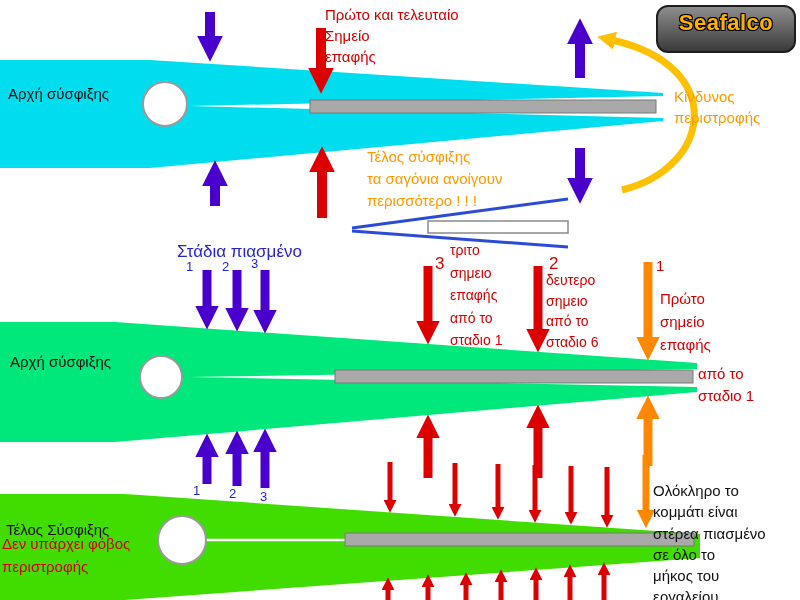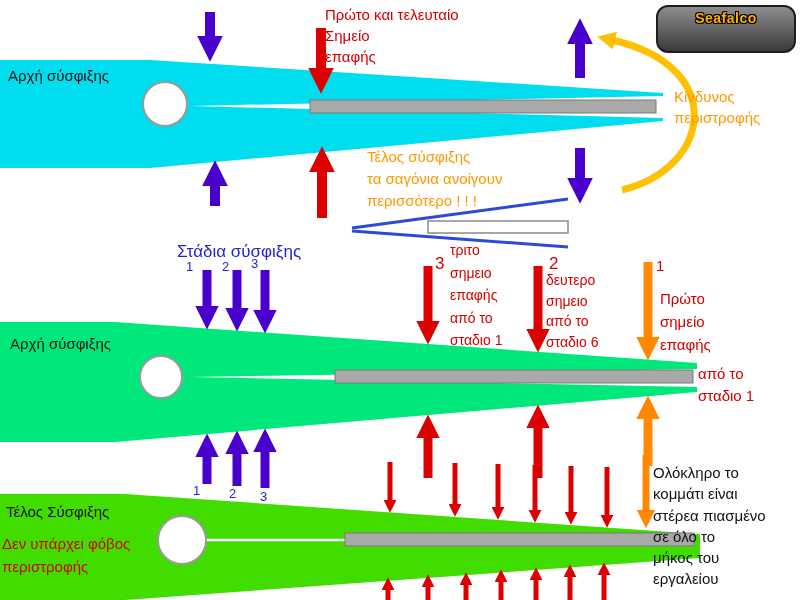--- a/index.html
+++ b/index.html
@@ -3,21 +3,21 @@
 <meta charset="utf-8">
 <style>
   * { margin:0; padding:0; box-sizing:border-box; }
   html,body { width:800px; height:600px; }
   body { font-family:"Liberation Sans", sans-serif; background:#fff; overflow:hidden; }
   #stage { position:relative; width:800px; height:600px; background:#fff; overflow:hidden; }
   #diagram-svg { position:absolute; left:0; top:0; }
 
   .txt { position:absolute; font-weight:normal; white-space:pre-line; line-height:1.32; }
   .t13 { font-size:13px; } .t14 { font-size:14px; } .t15 { font-size:15px; } .t17 { font-size:17px; }
-  .c-black { color:var(--black_text); }
+  .c-black { color:var(--black_text);margin-top:18px; }
   .c-red { color:var(--red_text); }
   .c-orange { color:var(--orange_text); }
   .c-blue { color:var(--blue_text); }
 
   
   .fill-cyan { fill:var(--cyan); }
   .fill-green { fill:var(--green); }
   .fill-lime { fill:var(--lime); }
   .gap { fill:#ffffff; }
   .rod { fill:var(--rod); stroke:#787878; stroke-width:1; }
@@ -30,21 +30,21 @@
   .ar-r { stroke:var(--red); marker-end:url(#mk-r); }
   .ar-o { stroke:var(--orange); marker-end:url(#mk-o); }
   .ar-g { stroke:var(--gold); marker-end:url(#mk-g); }
   .w10 { stroke-width:10; } .w9 { stroke-width:9; } .w7 { stroke-width:7; } .w5 { stroke-width:5; }
   .mkf-p { fill:var(--purple); } .mkf-r { fill:var(--red); } .mkf-o { fill:var(--orange); } .mkf-g { fill:var(--gold); }
 
   
   .logo { position:absolute; right:4px; top:5px; width:140px; height:48px;
           background:linear-gradient(180deg,#8d8d8d,#3a3a3a); border:2px solid #1e1e1e;
           border-radius:12px; text-align:center; padding-top:3px; }
-  .logo-line1 { color:#ffb000; font-weight:bold; font-size:14px; letter-spacing:.5px;
+  .logo-line1 { color:#ffb000; font-weight:bold; font-size:22px; letter-spacing:.5px;
           text-shadow:1px 1px 0 #000,-1px 1px 0 #000,1px -1px 0 #000,-1px -1px 0 #000; }
   .logo-line2 { color:#ffffff; font-weight:bold; font-size:15px; text-shadow:1px 1px 1px #000; }
 </style>
 </head>
 <body>
 
 <div id="stage">
 
   <svg id="diagram-svg" width="800" height="600" viewBox="0 0 800 600">
     <defs>
@@ -129,21 +129,21 @@
   <div class="txt c-black t15" style="left:8px;top:66px">Αρχή σύσφιξης</div>
   <div class="txt c-red t15" style="left:325px;top:4px;line-height:21px">Πρώτο και τελευταίο
 Σημείο
 επαφής</div>
   <div class="txt c-orange t15" style="left:674px;top:86px;line-height:21px">Κίνδυνος
 περιστροφής</div>
   <div class="txt c-orange t15" style="left:367px;top:146px;line-height:22px">Τέλος σύσφιξης
 τα σαγόνια ανοίγουν
 περισσότερο ! ! !</div>
 
-  <div class="txt c-blue t17" style="left:177px;top:241px">Στάδια σύσφιξης</div>
+  <div class="txt c-blue t17" style="left:177px;top:241px">Στάδια πιασμένο</div>
   <span class="txt c-blue t13" style="left:186px;top:258px">1</span>
   <span class="txt c-blue t13" style="left:222px;top:258px">2</span>
   <span class="txt c-blue t13" style="left:251px;top:255px">3</span>
   <div class="txt c-black t15" style="left:10px;top:334px">Αρχή σύσφιξης</div>
 
   <span class="txt c-red t17" style="left:435px;top:253px">3</span>
   <div class="txt c-red t14" style="left:450px;top:239px;line-height:22.5px">τριτο
 σημειο
 επαφής
 από το

